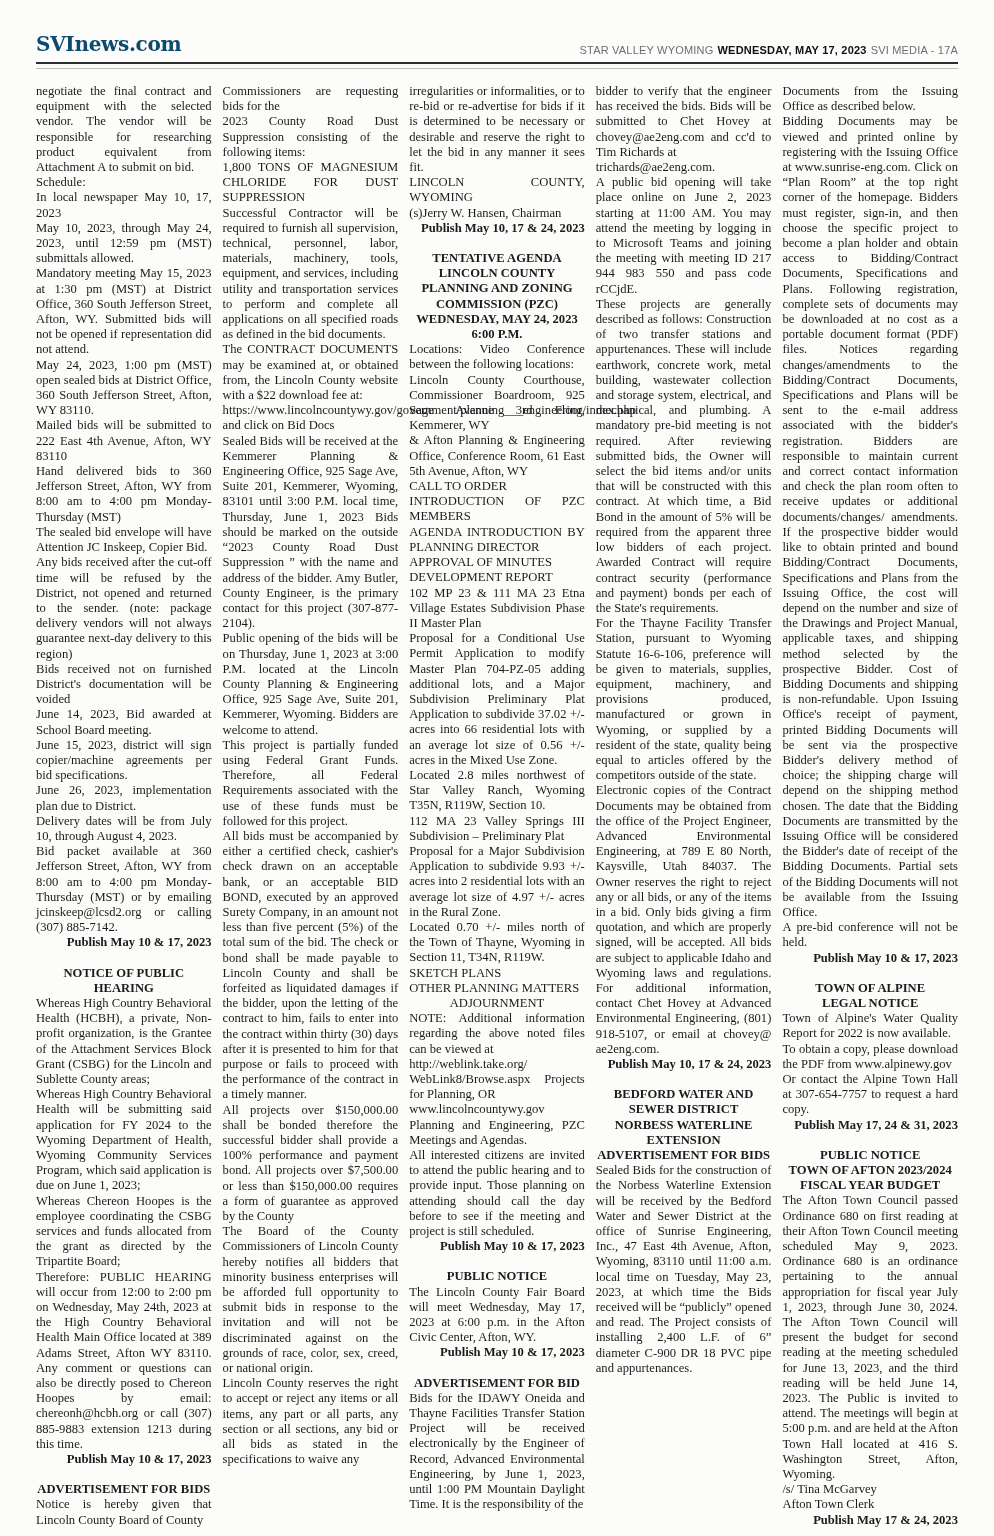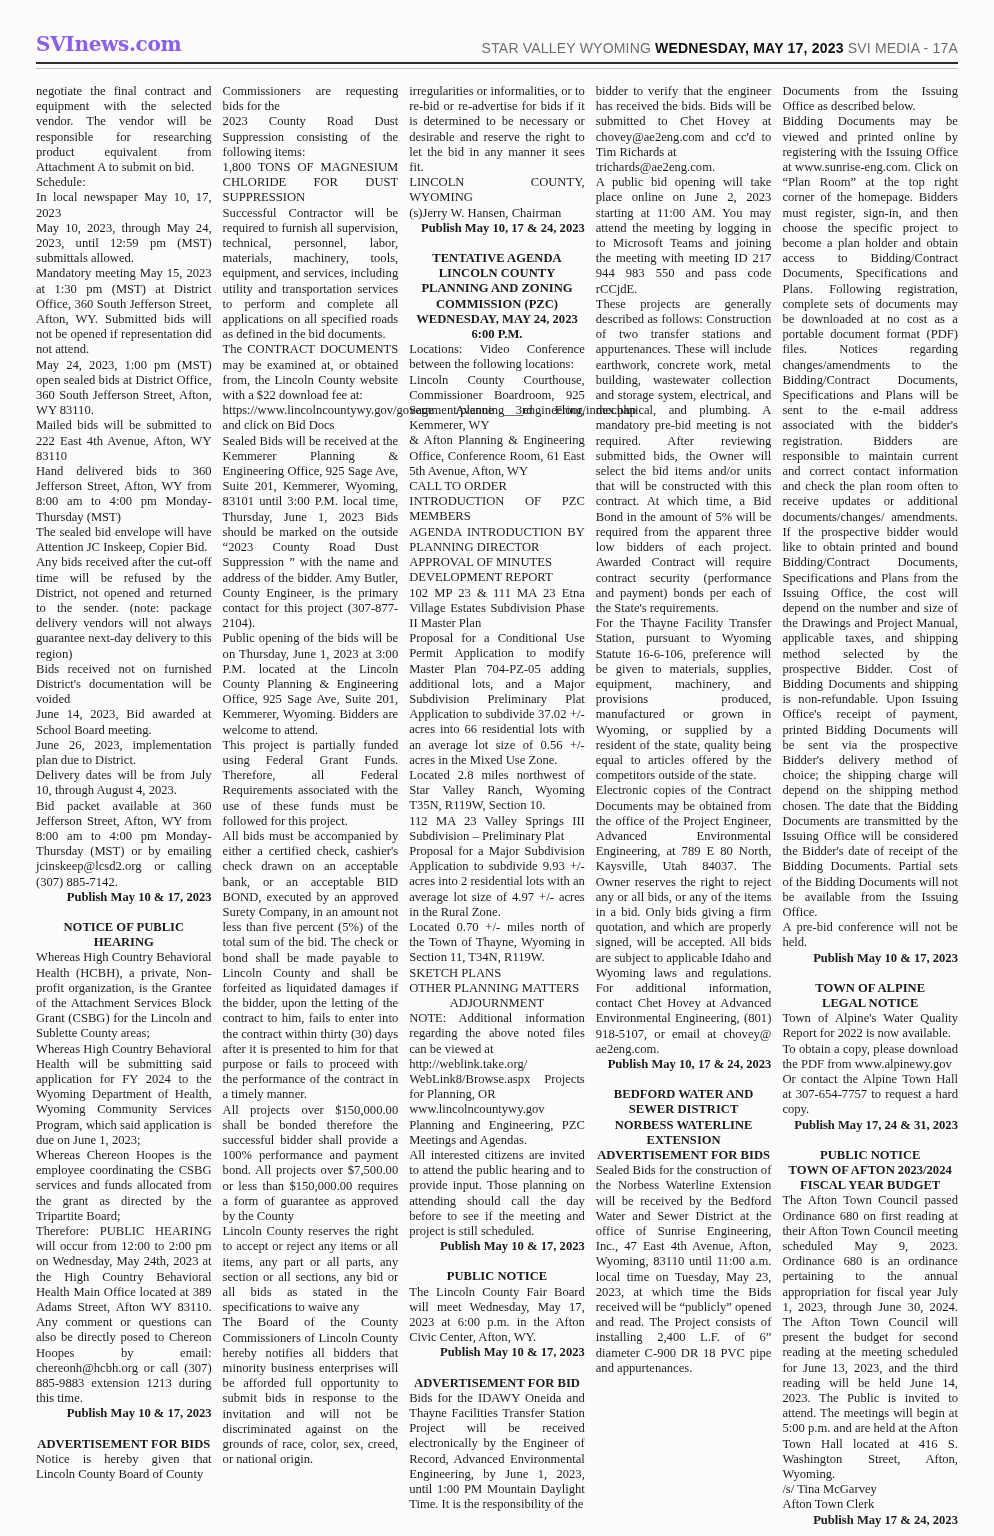--- a/index.html
+++ b/index.html
@@ -10,25 +10,25 @@
     color:#1b1b1b;
     overflow:hidden;
   }
   .page{padding:0 36px;box-sizing:border-box;width:994px;}
   .masthead-row{
     display:flex;justify-content:space-between;align-items:flex-end;
     padding-top:32px;padding-bottom:6px;
   }
   .masthead{
     font-family:"DejaVu Serif",serif;
-    font-weight:bold;font-size:20px;letter-spacing:-0.3px;color:#8b5cf6;
+    font-weight:bold;font-size:20px;letter-spacing:-0.3px;color:#0c4a6e;
   }
   .dateline{
     font-family:"Liberation Sans",sans-serif;
-    font-size:14px;letter-spacing:0.2px;color:#6e6e6e;
+    font-size:11px;letter-spacing:0.2px;color:#6e6e6e;
     white-space:nowrap;
   }
   .dateline .b{color:#111;font-weight:bold;margin:0 4px;}
   .rule{height:4px;border-top:2px solid #2e2e2e;border-bottom:1px solid #bdbdbd;}
   .columns{
     display:flex;gap:11px;padding-top:15px;
   }
   .col{flex:1 1 0;min-width:0;}
   .blk{
     font-size:12.6px;line-height:15.2px;color:#1b1b1b;
@@ -55,20 +55,21 @@
         <div class="blk p">In local newspaper May 10, 17, 2023</div>
         <div class="blk p">May 10, 2023, through May 24, 2023, until 12:59 pm (MST) submittals allowed.</div>
         <div class="blk p">Mandatory meeting May 15, 2023 at 1:30 pm (MST) at District Office, 360 South Jefferson Street, Afton, WY.  Submitted bids will not be opened if representation did not attend.</div>
         <div class="blk p">May 24, 2023, 1:00 pm (MST) open sealed bids at District Office, 360 South Jefferson Street, Afton, WY 83110.</div>
         <div class="blk p">Mailed bids will be submitted to 222 East 4th Avenue, Afton, WY 83110</div>
         <div class="blk p">Hand delivered bids to 360 Jefferson Street, Afton, WY from 8:00 am to 4:00 pm Monday-Thursday (MST)</div>
         <div class="blk p">The sealed bid envelope will have Attention JC Inskeep, Copier Bid.</div>
         <div class="blk p">Any bids received after the cut-off time will be refused by the District, not opened and returned to the sender. (note: package delivery vendors will not always guarantee next-day delivery to this region)</div>
         <div class="blk p">Bids received not on furnished District's documentation will be voided</div>
         <div class="blk p">June 14, 2023, Bid awarded at School Board meeting.</div>
+        <div class="blk p">June 15, 2023, district will sign copier/machine agreements per bid specifications.</div>
         <div class="blk p">June 26, 2023, implementation plan due to District.</div>
         <div class="blk p">Delivery dates will be from July 10, through August 4, 2023.</div>
         <div class="blk p">Bid packet available at 360 Jefferson Street, Afton, WY from 8:00 am to 4:00 pm Monday-Thursday (MST) or by emailing jcinskeep@lcsd2.org or calling (307) 885-7142.</div>
         <div class="blk publish">Publish May 10 &amp; 17, 2023</div>
         <div class="blk heading">NOTICE OF PUBLIC HEARING</div>
         <div class="blk p">Whereas High Country Behavioral Health (HCBH), a private, Non-profit organization, is the Grantee of the Attachment Services Block Grant (CSBG) for the Lincoln and Sublette County areas;</div>
         <div class="blk p">Whereas High Country Behavioral Health will be submitting said application for FY 2024 to the Wyoming Department of Health, Wyoming Community Services Program, which said application is due on June 1, 2023;</div>
         <div class="blk p">Whereas Chereon Hoopes is the employee coordinating the CSBG services and funds allocated from the grant as directed by the Tripartite Board;</div>
         <div class="blk p">Therefore: PUBLIC HEARING will occur from 12:00 to 2:00 pm on Wednesday, May 24th, 2023 at the High Country Behavioral Health Main Office located at 389 Adams Street, Afton WY 83110.  Any comment or questions can also be directly posed to Chereon Hoopes by email: chereonh@hcbh.org or call (307) 885-9883 extension 1213 during this time.</div>
         <div class="blk publish">Publish May 10 &amp; 17, 2023</div>
@@ -80,22 +81,22 @@
         <div class="blk p">2023 County Road Dust Suppression consisting of the following items:</div>
         <div class="blk p">1,800 TONS OF MAGNESIUM CHLORIDE FOR DUST SUPPRESSION</div>
         <div class="blk p">Successful Contractor will be required to furnish all supervision, technical, personnel, labor, materials, machinery, tools, equipment, and services, including utility and transportation services to perform and complete all applications on all specified roads as defined in the bid documents.</div>
         <div class="blk p">The CONTRACT DOCUMENTS may be examined at, or obtained from, the Lincoln County website with a $22 download fee at:</div>
         <div class="blk p">https://www.lincolncountywy.gov/government/planning___engineering/index.php and click on Bid Docs</div>
         <div class="blk p">Sealed Bids will be received at the Kemmerer Planning &amp; Engineering Office, 925 Sage Ave, Suite 201, Kemmerer, Wyoming, 83101 until 3:00 P.M. local time, Thursday, June 1, 2023  Bids should be marked on the outside “2023 County Road Dust Suppression ” with the name and address of the bidder. Amy Butler, County Engineer, is the primary contact for this project (307-877-2104).</div>
         <div class="blk p">Public opening of the bids will be on Thursday, June 1, 2023 at 3:00 P.M. located at the Lincoln County Planning &amp; Engineering Office, 925 Sage Ave, Suite 201, Kemmerer, Wyoming. Bidders are welcome to attend.</div>
         <div class="blk p">This project is partially funded using Federal Grant Funds. Therefore, all Federal Requirements associated with the use of these funds must be followed for this project.</div>
         <div class="blk p">All bids must be accompanied by either a certified check, cashier's check drawn on an acceptable bank, or an acceptable BID BOND, executed by an approved Surety Company, in an amount not less than five percent (5%) of the total sum of the bid.  The check or bond shall be made payable to Lincoln County and shall be forfeited as liquidated damages if the bidder, upon the letting of the contract to him, fails to enter into the contract within thirty (30) days after it is presented to him for that purpose or fails to proceed with the performance of the contract in a timely manner.</div>
         <div class="blk p">All projects over $150,000.00 shall be bonded therefore the successful bidder shall provide a 100% performance and payment bond.  All projects over $7,500.00 or less than $150,000.00 requires a form of guarantee as approved by the County</div>
+        <div class="blk p">The Board of the County Commissioners of Lincoln County hereby notifies all bidders that minority business enterprises will be afforded full opportunity to submit bids in response to the invitation and will not be discriminated against on the grounds of race, color, sex, creed, or national origin.</div>
         <div class="blk p">Lincoln County reserves the right to accept or reject any items or all items, any part or all parts, any section or all sections, any bid or all bids as stated in the specifications to waive any</div>
-        <div class="blk p">The Board of the County Commissioners of Lincoln County hereby notifies all bidders that minority business enterprises will be afforded full opportunity to submit bids in response to the invitation and will not be discriminated against on the grounds of race, color, sex, creed, or national origin.</div>
       </div>
       <div class="col">
         <div class="blk p">irregularities or informalities, or to re-bid or re-advertise for bids if it is determined to be necessary or desirable and reserve the right to let the bid in any manner it sees fit.</div>
         <div class="blk p">LINCOLN COUNTY, WYOMING</div>
         <div class="blk p">(s)Jerry W. Hansen, Chairman</div>
         <div class="blk publish">Publish May 10, 17 &amp; 24, 2023</div>
         <div class="blk heading">TENTATIVE AGENDA
 LINCOLN COUNTY
 PLANNING AND ZONING
 COMMISSION (PZC)

